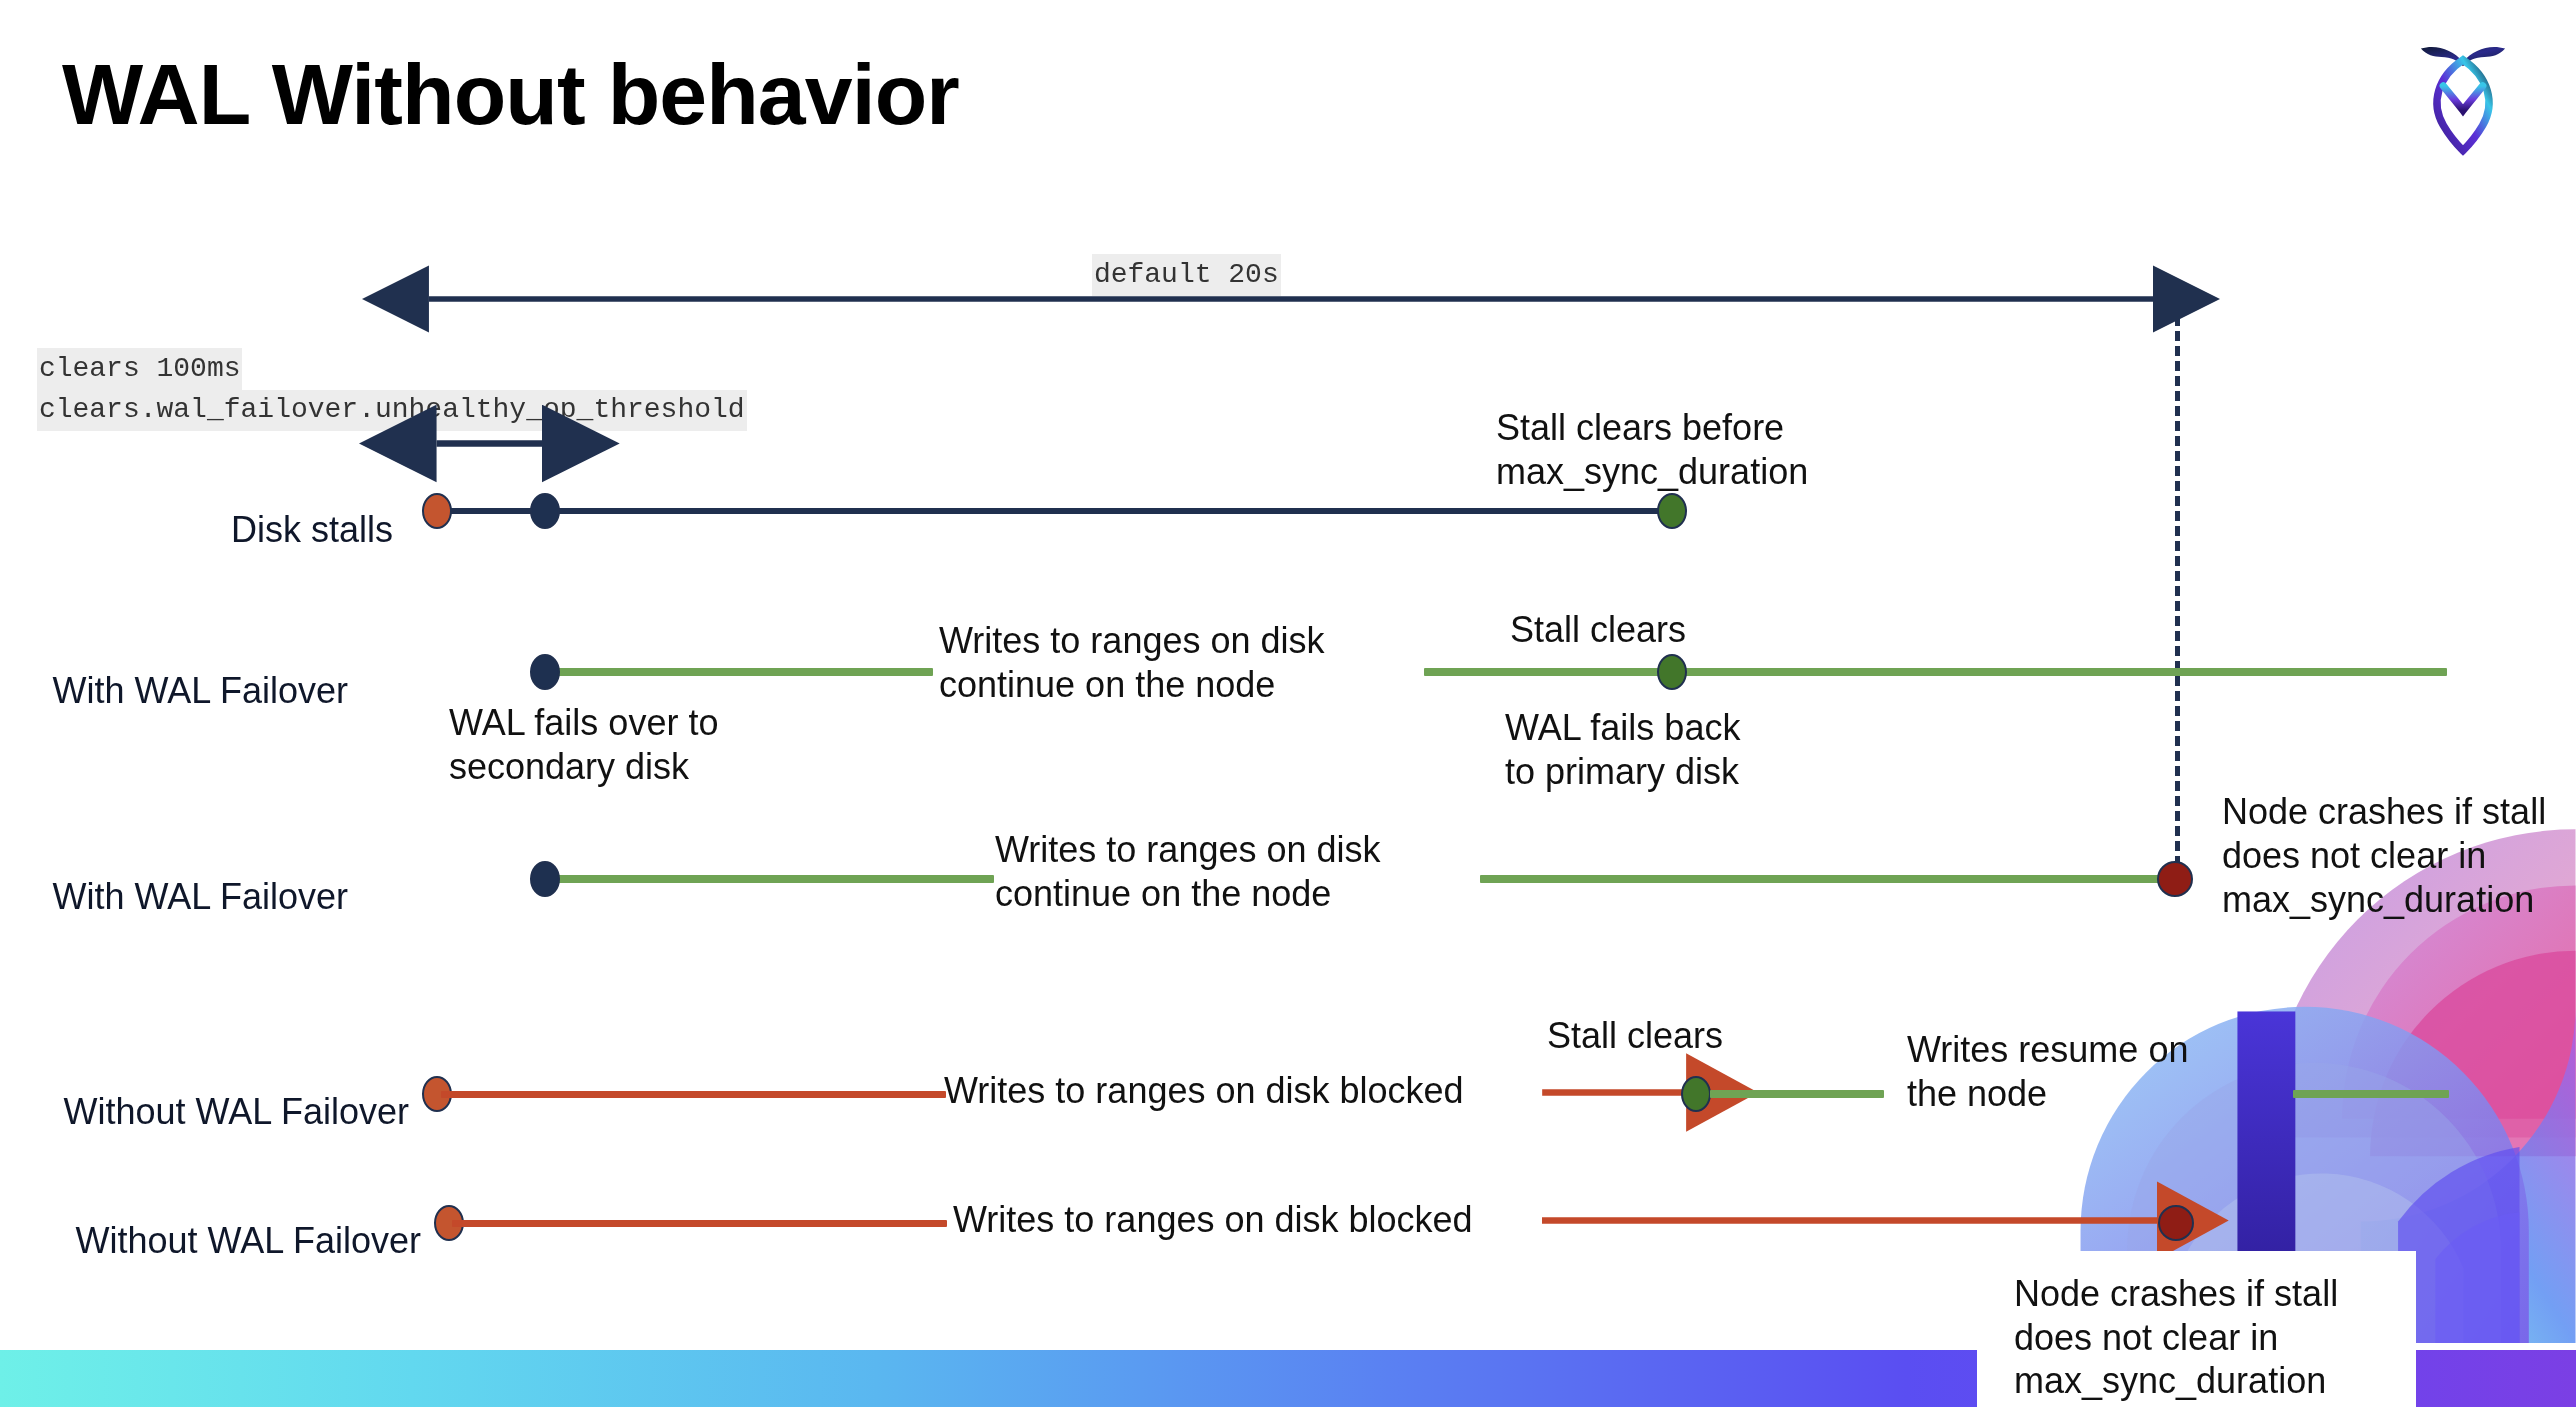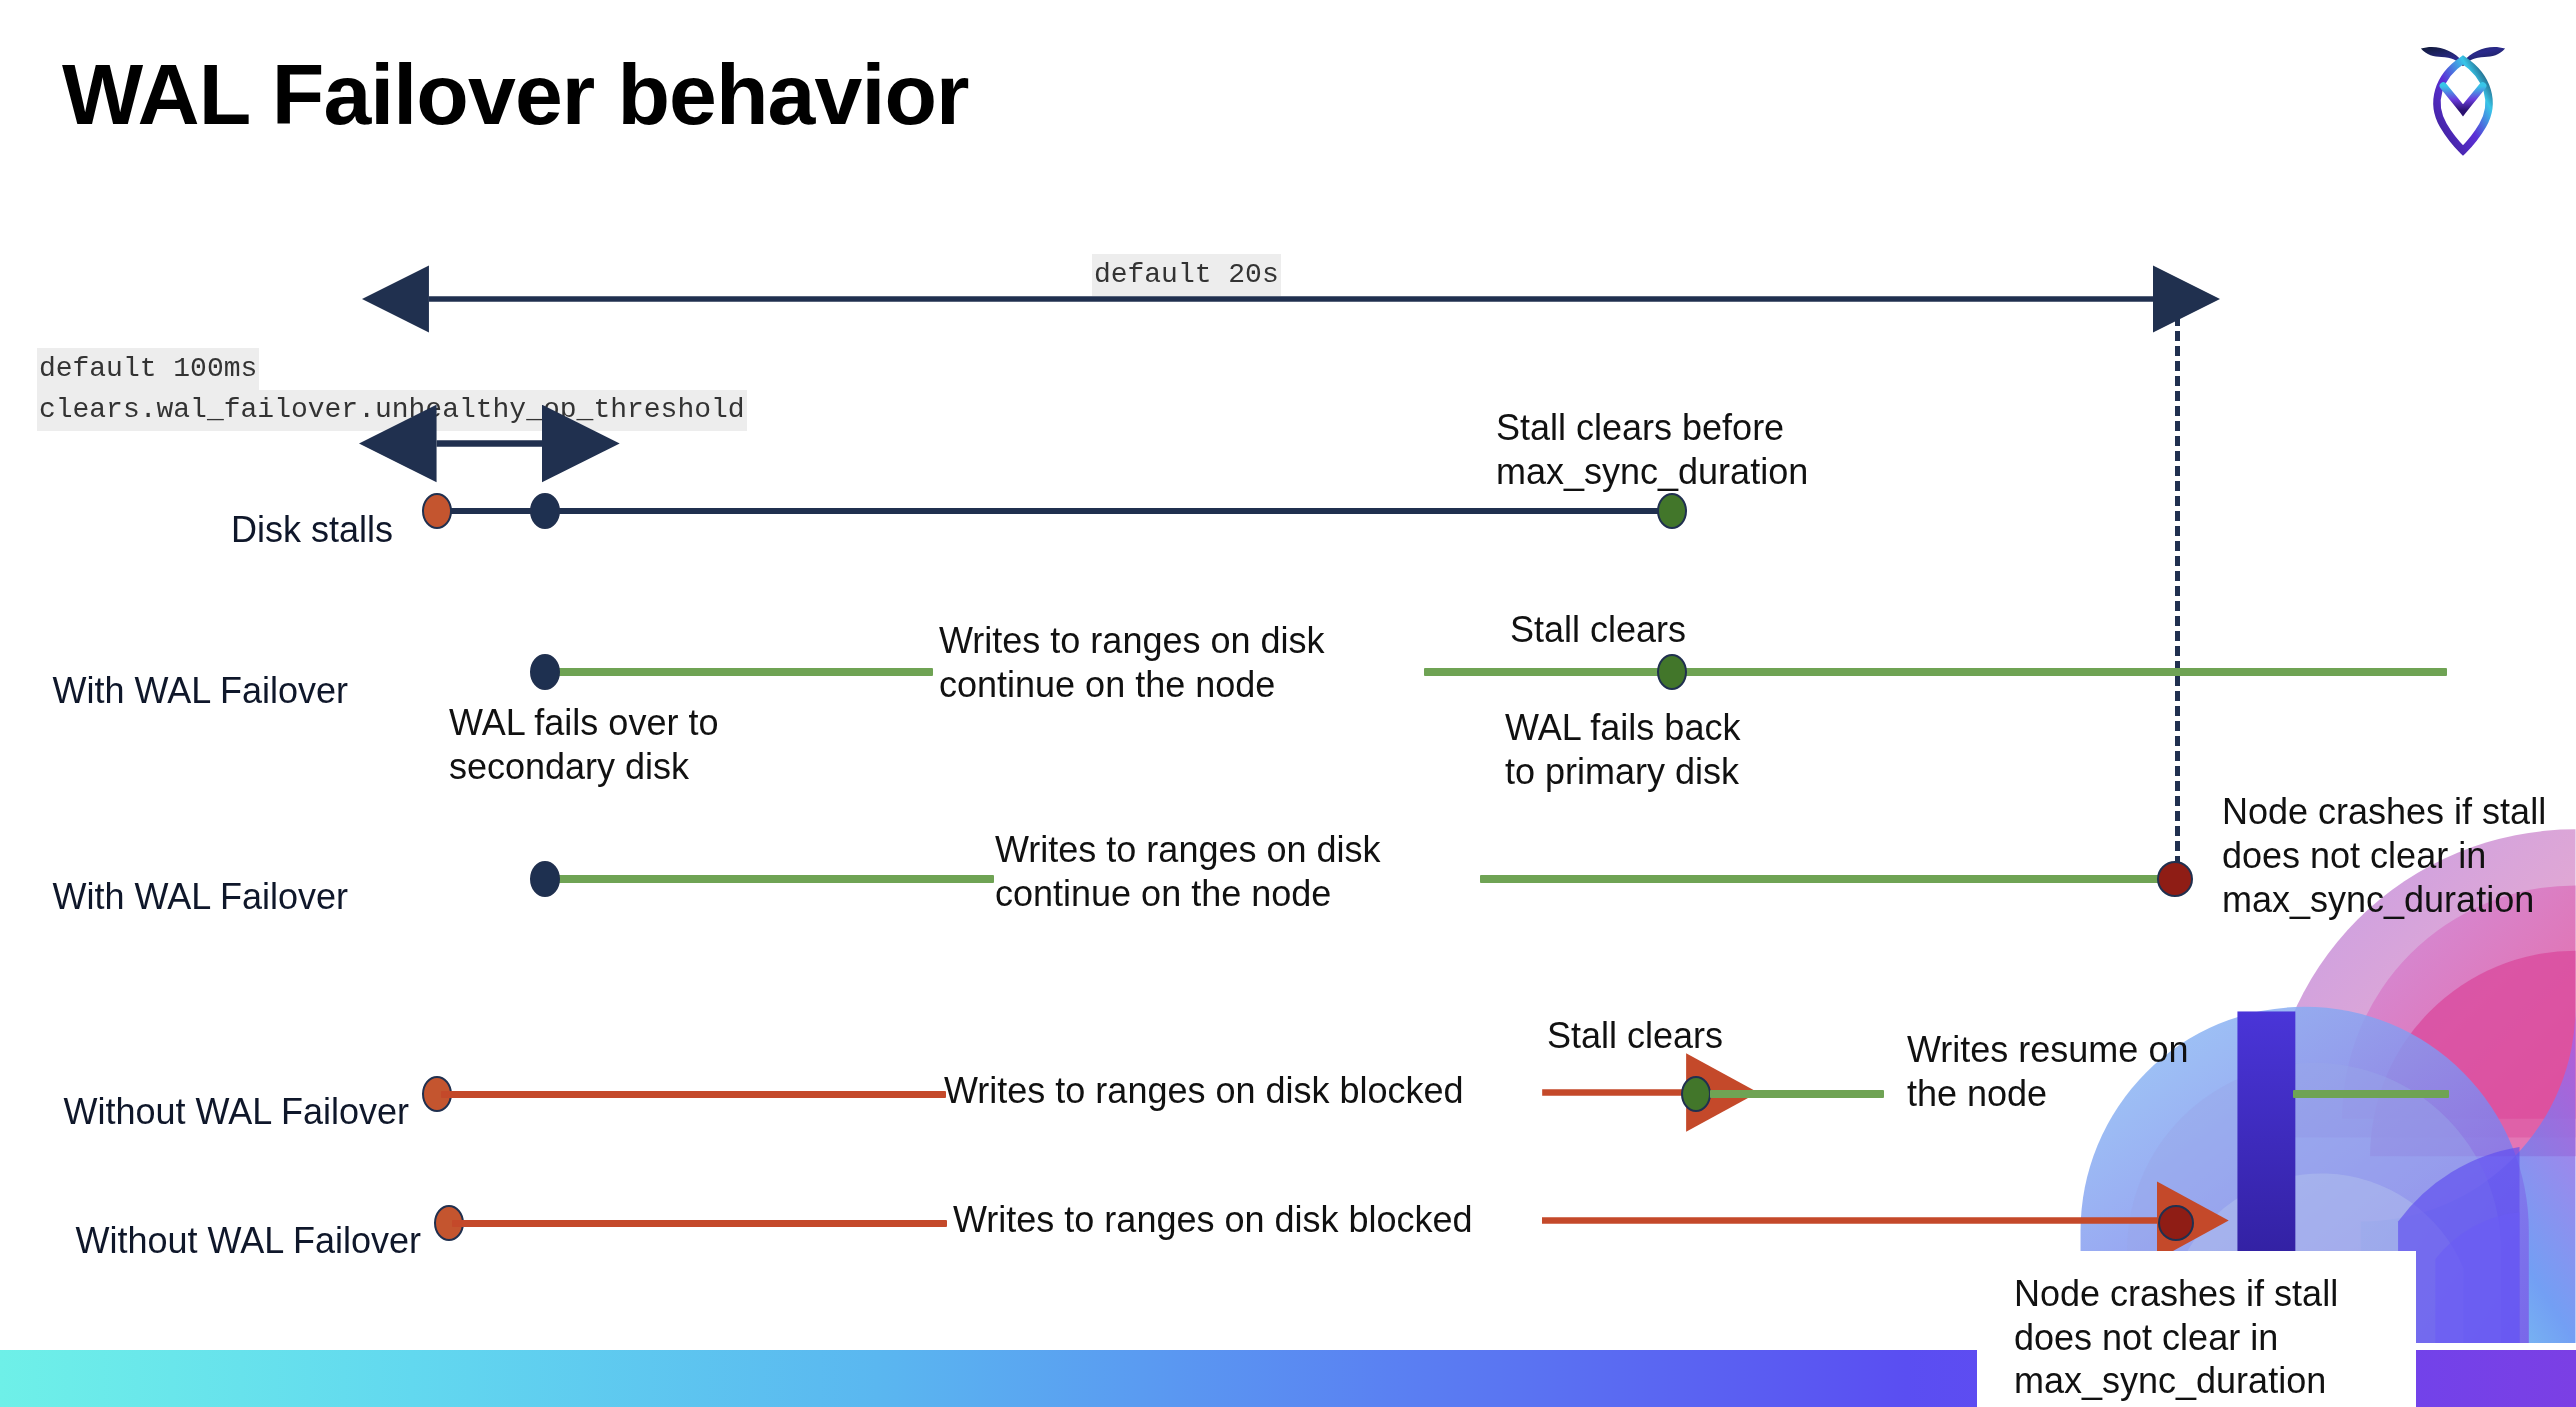--- a/index.html
+++ b/index.html
@@ -139,21 +139,21 @@
   }
   .note-card .callout { position: static; }
 
   svg { display: block; overflow: visible; }
 </style>
 </head>
 <body>
 
 <div id="slide">
 
-  <div class="slide-title">WAL Failover behavior</div>
+  <div class="slide-title">WAL Without behavior</div>
 
   <div class="logo">
     <svg width="122" height="131" viewBox="0 0 130 140" aria-hidden="true">
       <defs>
         <linearGradient id="lgA" x1="0" y1="1" x2="1" y2="0">
           <stop offset="0%" stop-color="#3a1f8f"></stop>
           <stop offset="45%" stop-color="#5b2fd6"></stop>
           <stop offset="75%" stop-color="#38c6e8"></stop>
           <stop offset="100%" stop-color="#121a3a"></stop>
         </linearGradient>
@@ -227,21 +227,21 @@
     <line x1="18" y1="30" x2="1877" y2="30" stroke="#20304f" stroke-width="6" marker-start="url(#arrL)" marker-end="url(#arrR)"></line>
   </svg>
 
   <div class="mono-note" style="left:1092px; top:254px;">
     <span>default 20s</span><br>
   </div>
 
   <div class="dashed-v" style="left:2175px; top:301px; height:580px;"></div>
 
   <div class="mono-note" style="left:37px; top:348px;">
-    <span>default 100ms</span><br>
+    <span>clears 100ms</span><br>
     <span>clears.wal_failover.unhealthy_op_threshold</span>
   </div>
 
   <svg style="position:absolute;left:421px;top:425px;" width="168" height="37" viewBox="0 0 180 40">
     <line x1="16" y1="20" x2="144" y2="20" stroke="#20304f" stroke-width="7" marker-start="url(#arrL)" marker-end="url(#arrR)"></line>
   </svg>
 
   <div class="row-label" style="left:0px; top:493px; width:393px;">Disk stalls</div>
 
   <div class="line navy" style="left:437px; top:508px; width:1243px;"></div>

